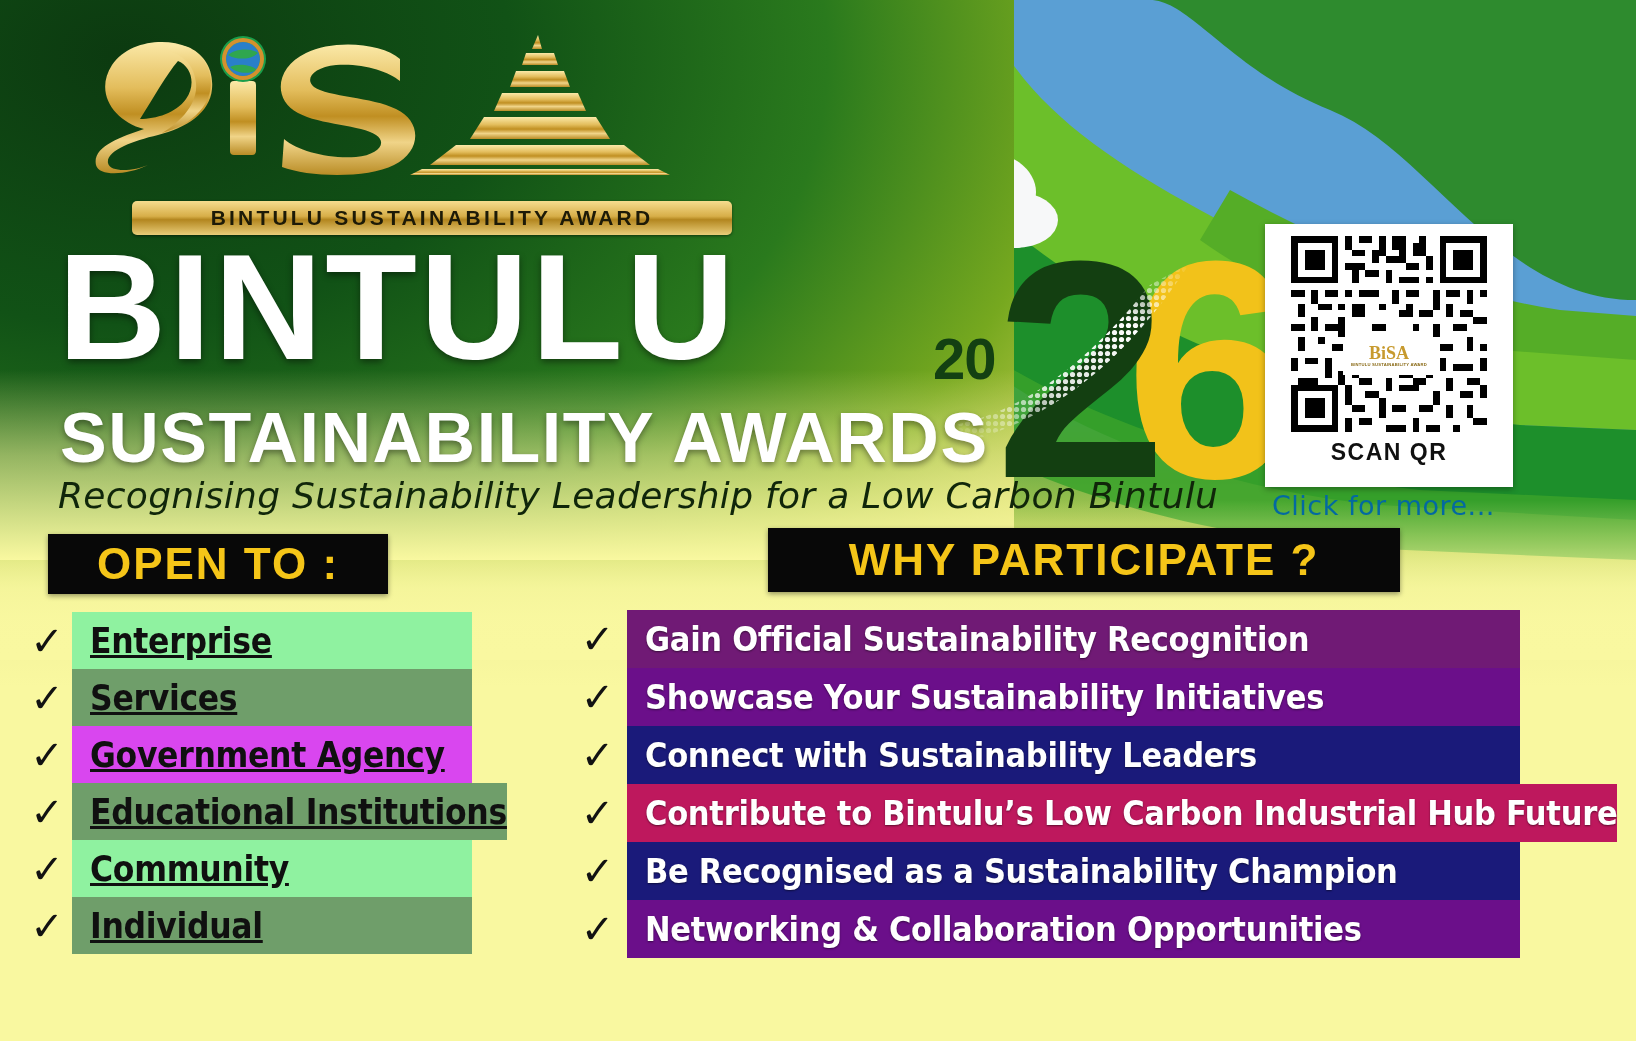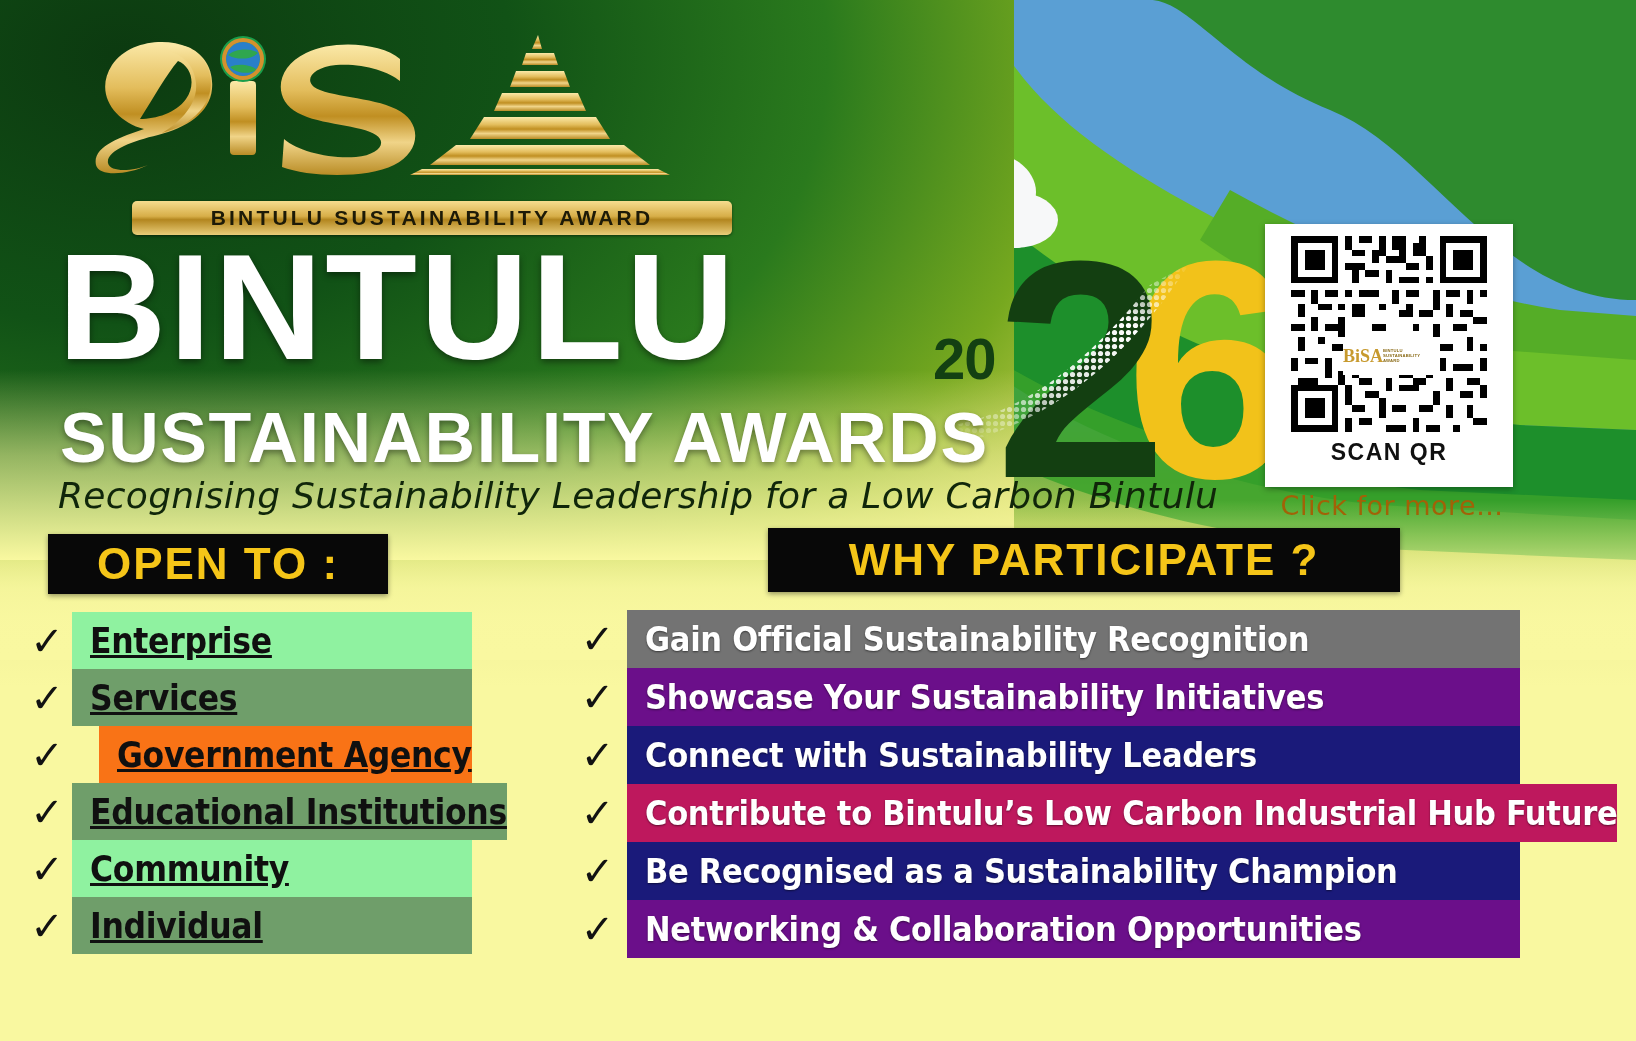--- a/index.html
+++ b/index.html
@@ -119,42 +119,42 @@
     background:#ffffff;
     padding:12px 12px 4px 12px;
     box-shadow:0 2px 6px rgba(0,0,0,.35);
   }
   .qr-grid { width:224px; height:196px; position:relative; }
   .qr-logo {
     position:absolute; left:50%; top:50%;
     transform:translate(-50%,-50%);
     width:92px; height:38px;
     background:#ffffff;
-    display:flex; flex-direction:row;
+    display:flex; flex-direction:column;
     align-items:center; justify-content:center;
   }
   .qr-logo-txt {
     font-size:18px; font-weight:bold;
     color:#c79a2e;
     font-family:"Liberation Serif", serif;
     line-height:1;
   }
   .qr-logo-sub { font-size:4.2px; font-weight:bold; color:#8a6a16; letter-spacing:.2px; }
   .qr-caption {
     text-align:center; margin-top:3px;
     font-family:"Liberation Sans", sans-serif;
     font-weight:bold; font-size:23px; letter-spacing:1.5px;
     color:#101010;
   }
   .qr-click {
     position:absolute; left:1272px; top:490px;
-    width:240px; text-align:center;
+    width:240px; text-align:left;
     font-family:"DejaVu Sans", sans-serif;
     font-size:27px;
-    color:#a16207;
+    color:#0369a1;
     letter-spacing:.5px;
   }
 
   
   .sec-head {
     position:absolute;
     background:#080808;
     display:flex; align-items:center; justify-content:center;
     box-shadow:0 2px 5px rgba(0,0,0,.4);
   }
@@ -447,21 +447,21 @@
         </div>
       </div>
       <div class="row">
         <div class="tick">✓</div>
         <div class="bar" style="background: rgb(111, 158, 106);">
           <span class="bar-label">Services</span>
         </div>
       </div>
       <div class="row">
         <div class="tick">✓</div>
-        <div class="bar" style="background: #f97316; margin-left: 27px;">
+        <div class="bar" style="background: #d946ef;">
           <span class="bar-label">Government Agency</span>
         </div>
       </div>
       <div class="row">
         <div class="tick">✓</div>
         <div class="bar" style="background: rgb(111, 158, 106);">
           <span class="bar-label">Educational Institutions</span>
         </div>
       </div>
       <div class="row">
@@ -473,21 +473,21 @@
       <div class="row">
         <div class="tick">✓</div>
         <div class="bar" style="background: rgb(111, 158, 106);">
           <span class="bar-label">Individual</span>
         </div>
       </div>
     </div>
   <div class="list" id="list-why">
       <div class="row">
         <div class="tick">✓</div>
-        <div class="bar" style="background: #737373;">
+        <div class="bar" style="background: #701a75;">
           <span class="bar-label">Gain Official Sustainability Recognition</span>
         </div>
       </div>
       <div class="row">
         <div class="tick">✓</div>
         <div class="bar" style="background: rgb(107, 15, 138);">
           <span class="bar-label">Showcase Your Sustainability Initiatives</span>
         </div>
       </div>
       <div class="row">

